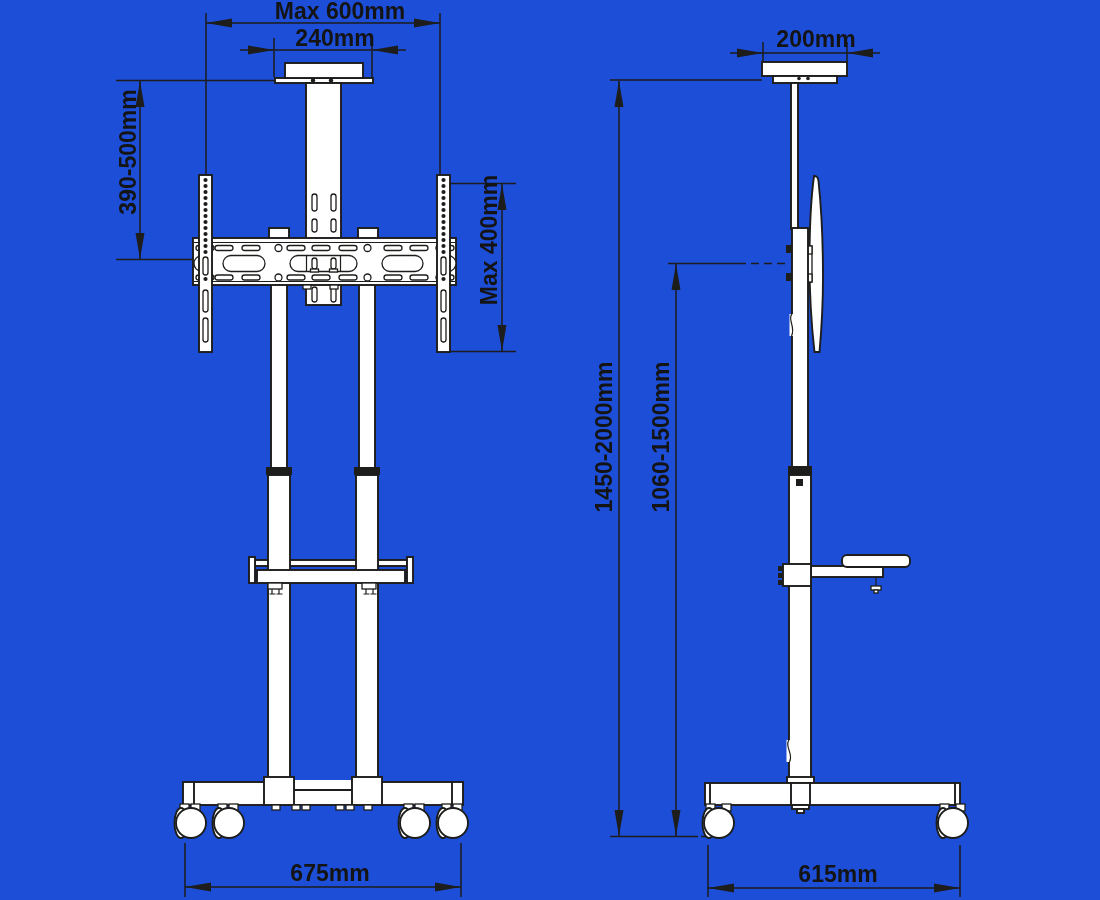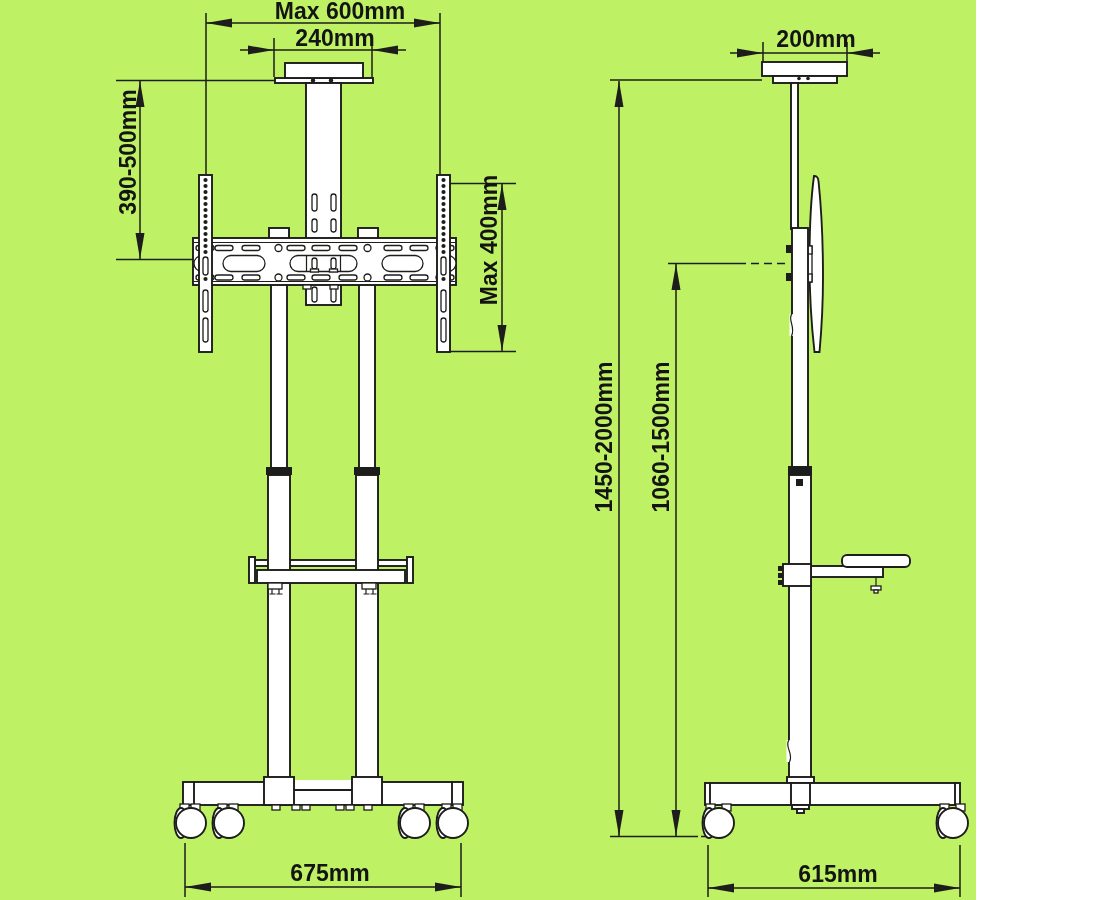--- a/index.html
+++ b/index.html
@@ -1,16 +1,16 @@
 <!DOCTYPE html>
 <html><head>
 <meta charset="utf-8">
 <style>
   html,body{margin:0;padding:0;background:#ffffff;}
-  .stage{width:976px;height:900px;background:#bef264;position:relative;overflow:hidden;}
+  .stage{width:1100px;height:900px;background:#1d4ed8;position:relative;overflow:hidden;}
   svg{display:block;}
   .ln{stroke:#1d1d1b;stroke-width:1.9;fill:none;stroke-linecap:square;}
   .tn{stroke:#1d1d1b;stroke-width:1.2;fill:none;}
   .fw{fill:#ffffff;stroke:#1d1d1b;stroke-width:1.9;}
   .fwt{fill:#ffffff;stroke:#1d1d1b;stroke-width:1.3;}
   .dim{stroke:#1d1d1b;stroke-width:1.5;fill:none;stroke-linecap:butt;}
   .dash{stroke:#1d1d1b;stroke-width:1.5;fill:none;stroke-dasharray:8 5;}
   .dk{fill:#1d1d1b;stroke:none;}
   .hole{fill:#ffffff;stroke:#1d1d1b;stroke-width:1.3;}
   .wipe{fill:#ffffff;stroke:none;}

